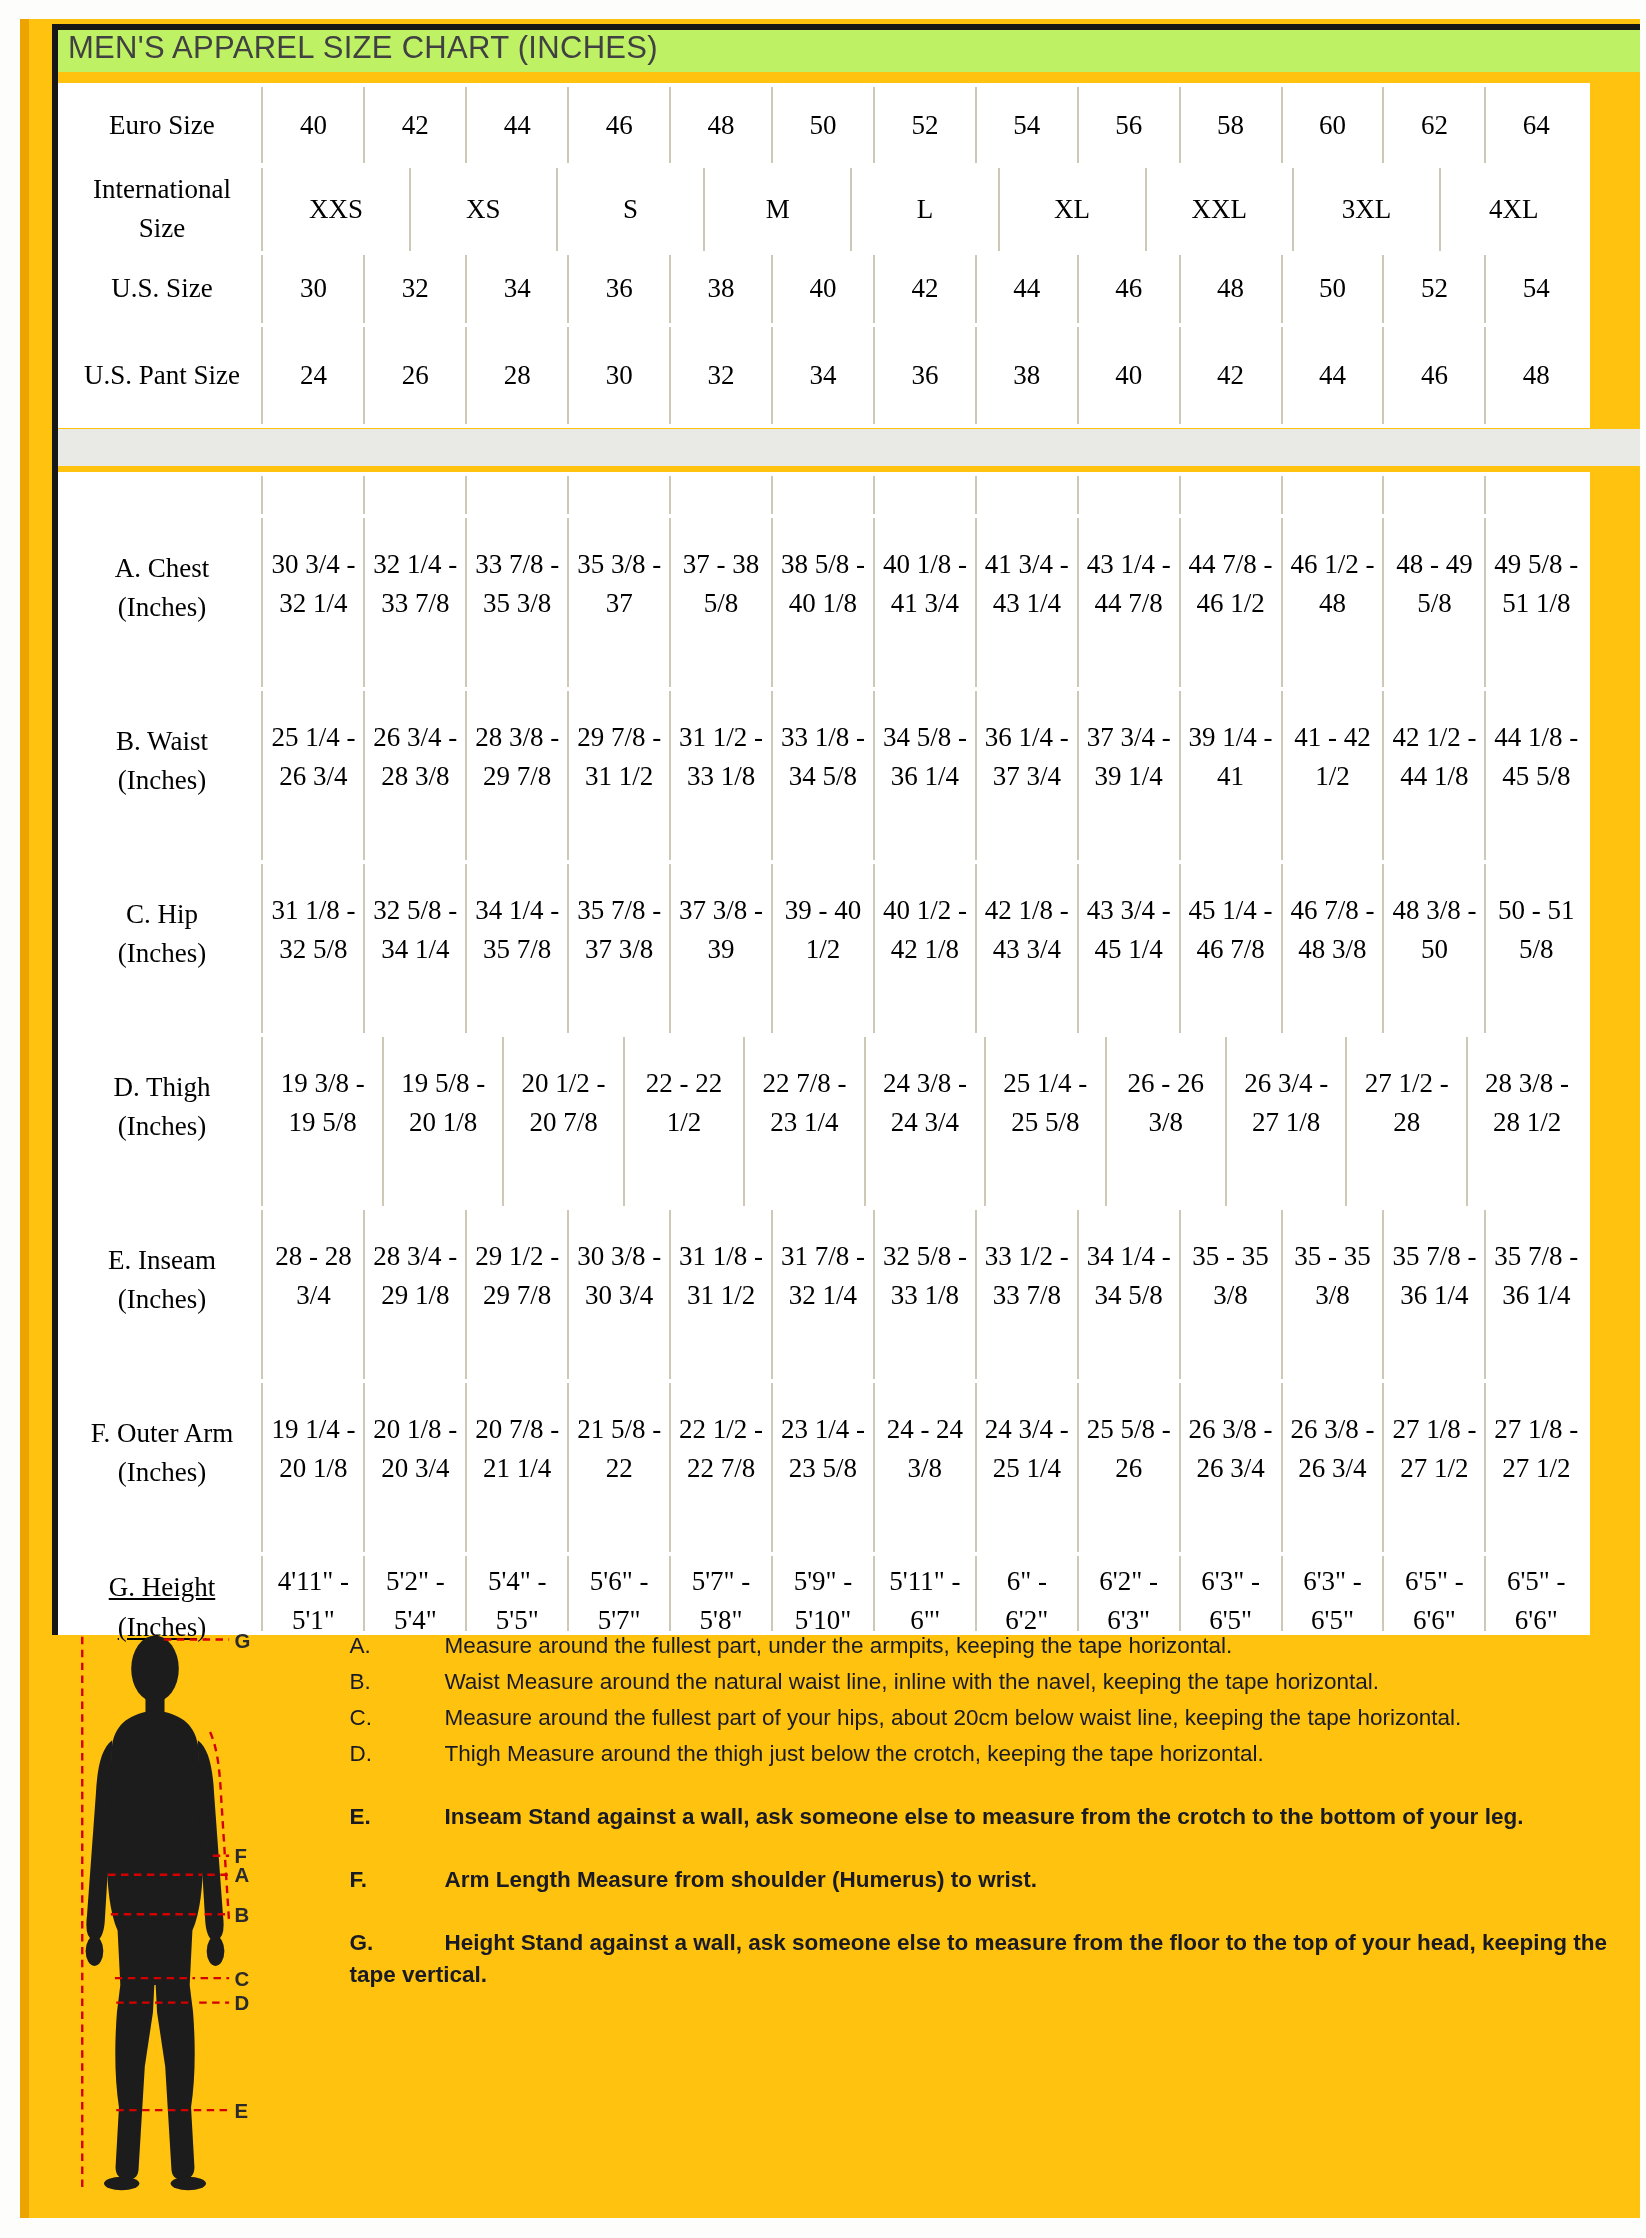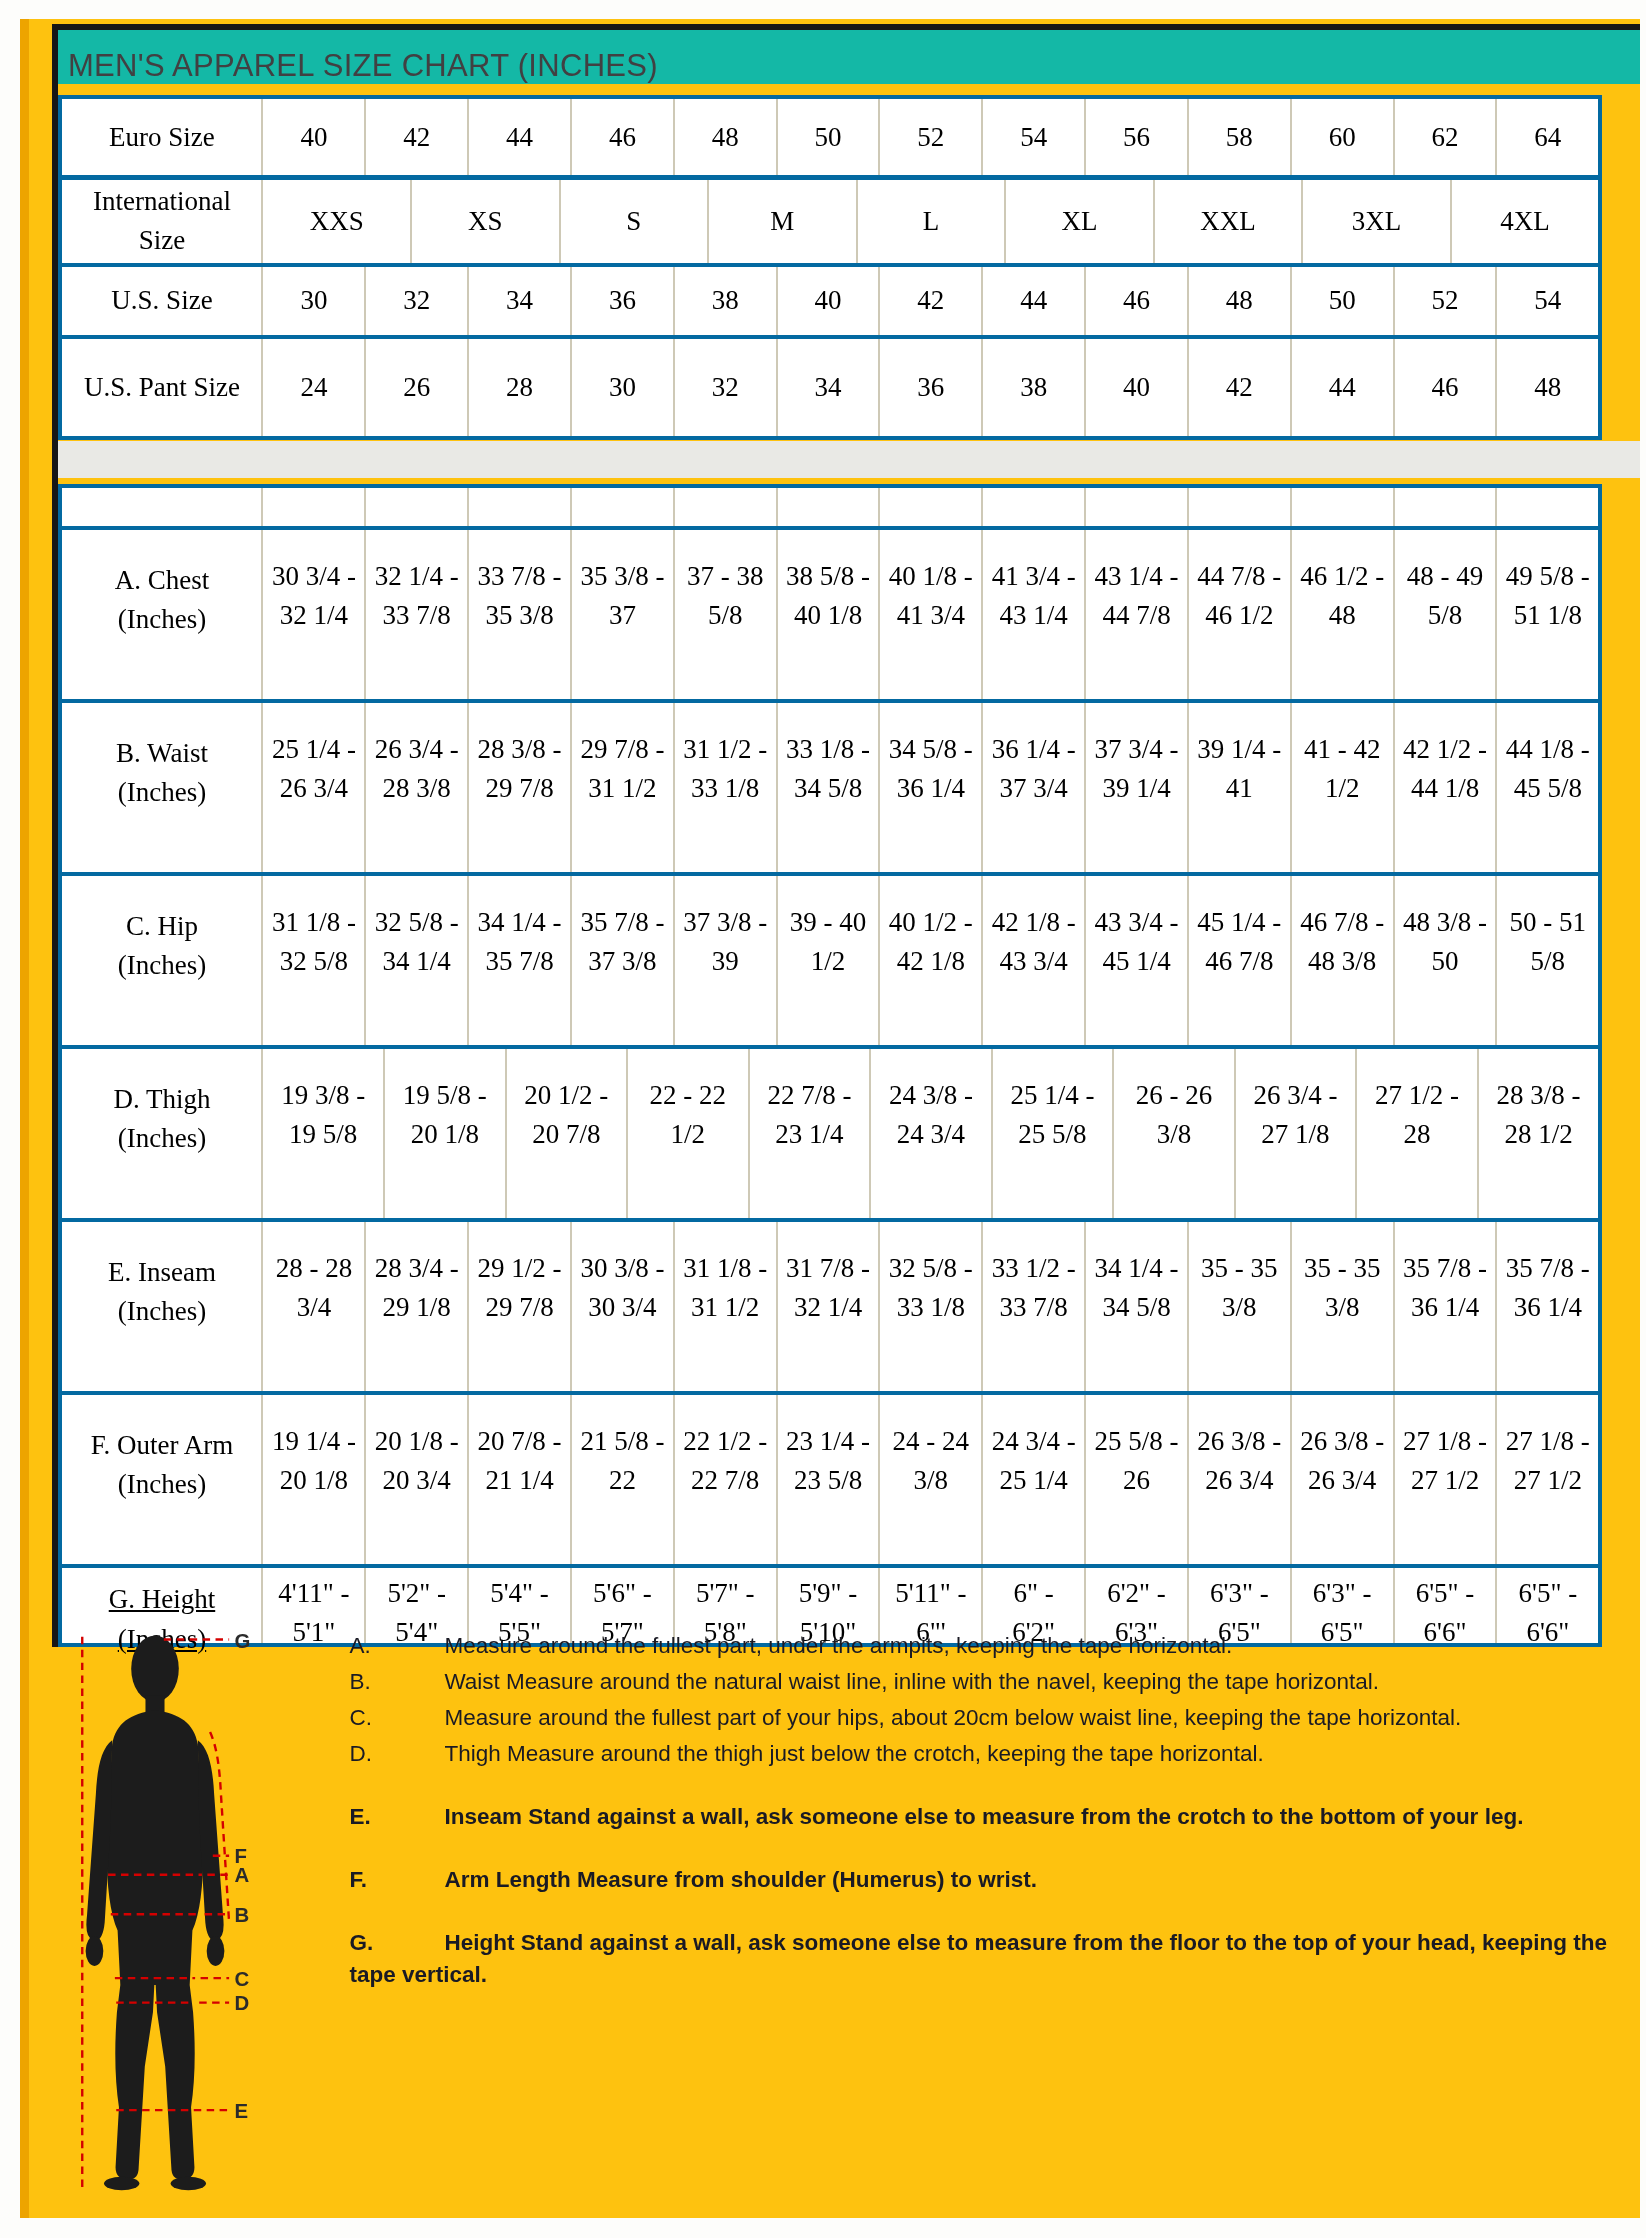--- a/index.html
+++ b/index.html
@@ -3,23 +3,23 @@
 <meta charset="utf-8">
 <style>
   html,body{margin:0;padding:0;background:#ffffff;}
   .page{position:relative;width:1646px;height:2239px;background:#fdfdfb;overflow:hidden;
         font-family:"Liberation Serif",serif;}
   .yellow{position:absolute;left:20.4px;top:19px;width:1611px;height:2199px;background:#FEC20F;
           border-left:9.5px solid #EDA400;}
   
   .content{position:absolute;left:23px;top:5.4px;right:0;
            border-top:6.1px solid #161616;border-left:6.1px solid #161616;}
-  .title-bar{height:54px;background:#14b8a6;display:flex;align-items:flex-end;padding-left:9.5px;
+  .title-bar{height:42px;background:#bef264;display:flex;align-items:flex-start;padding-left:9.5px;
              font-family:"Liberation Sans",sans-serif;font-size:31px;color:#414042;letter-spacing:0.3px;}
-  .tbl{display:flex;flex-direction:column;row-gap:4.1px;background:#0369a1;padding:4.1px;margin-right:38px;}
+  .tbl{display:flex;flex-direction:column;row-gap:4.1px;background:#ffffff;padding:4.1px;margin-right:50px;}
   .htable{margin-top:11px;}
   .gray-band{height:37px;background:#E9E9E5;margin-top:1.4px;}
   .mtable{margin-top:5.4px;}
   .row{display:flex;column-gap:2px;background:#CEC9B6;}
   .cell{background:#ffffff;display:flex;align-items:center;justify-content:center;flex-direction:column;
         text-align:center;font-size:27px;color:#000;line-height:1.45;padding:0 6.8px;box-sizing:border-box;}
   .label-cell{flex:0 0 199px;padding:0 9.5px;}
   .value-cell{flex:1 1 0;min-width:0;}
   
   .row-euro{height:76px}.row-international{height:83px}.row-us{height:68px}.row-pant{height:97px}

